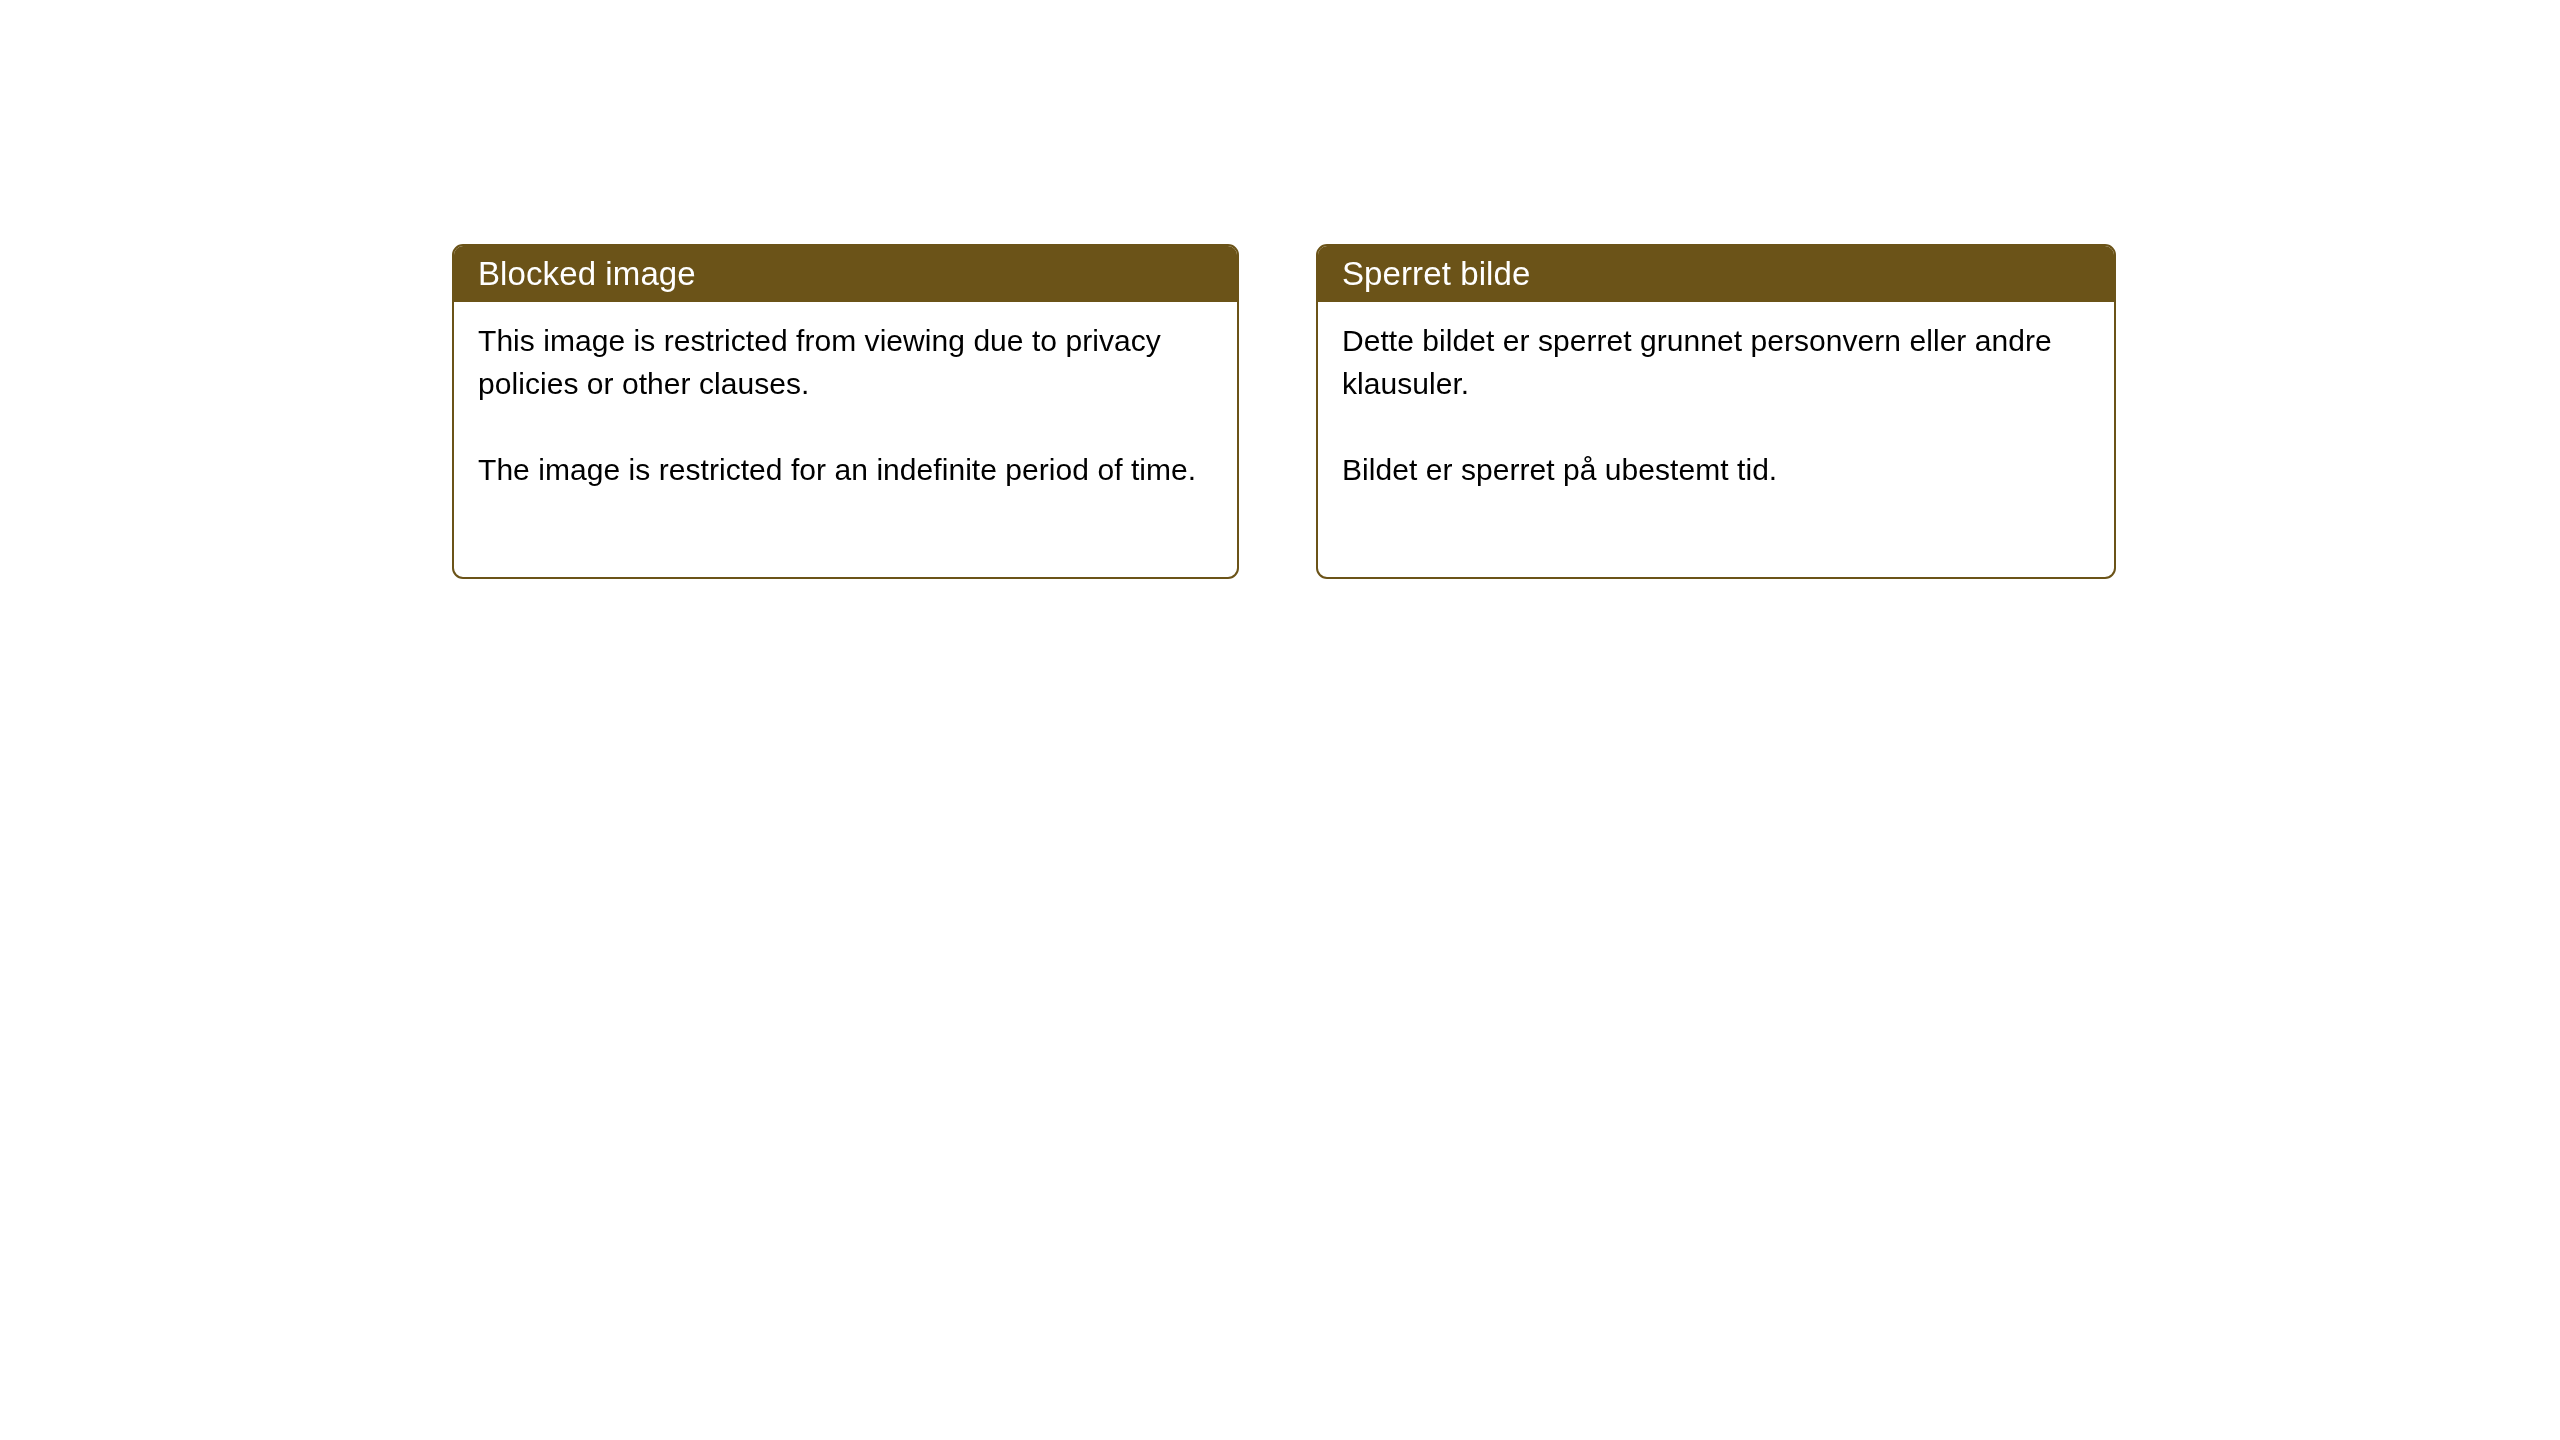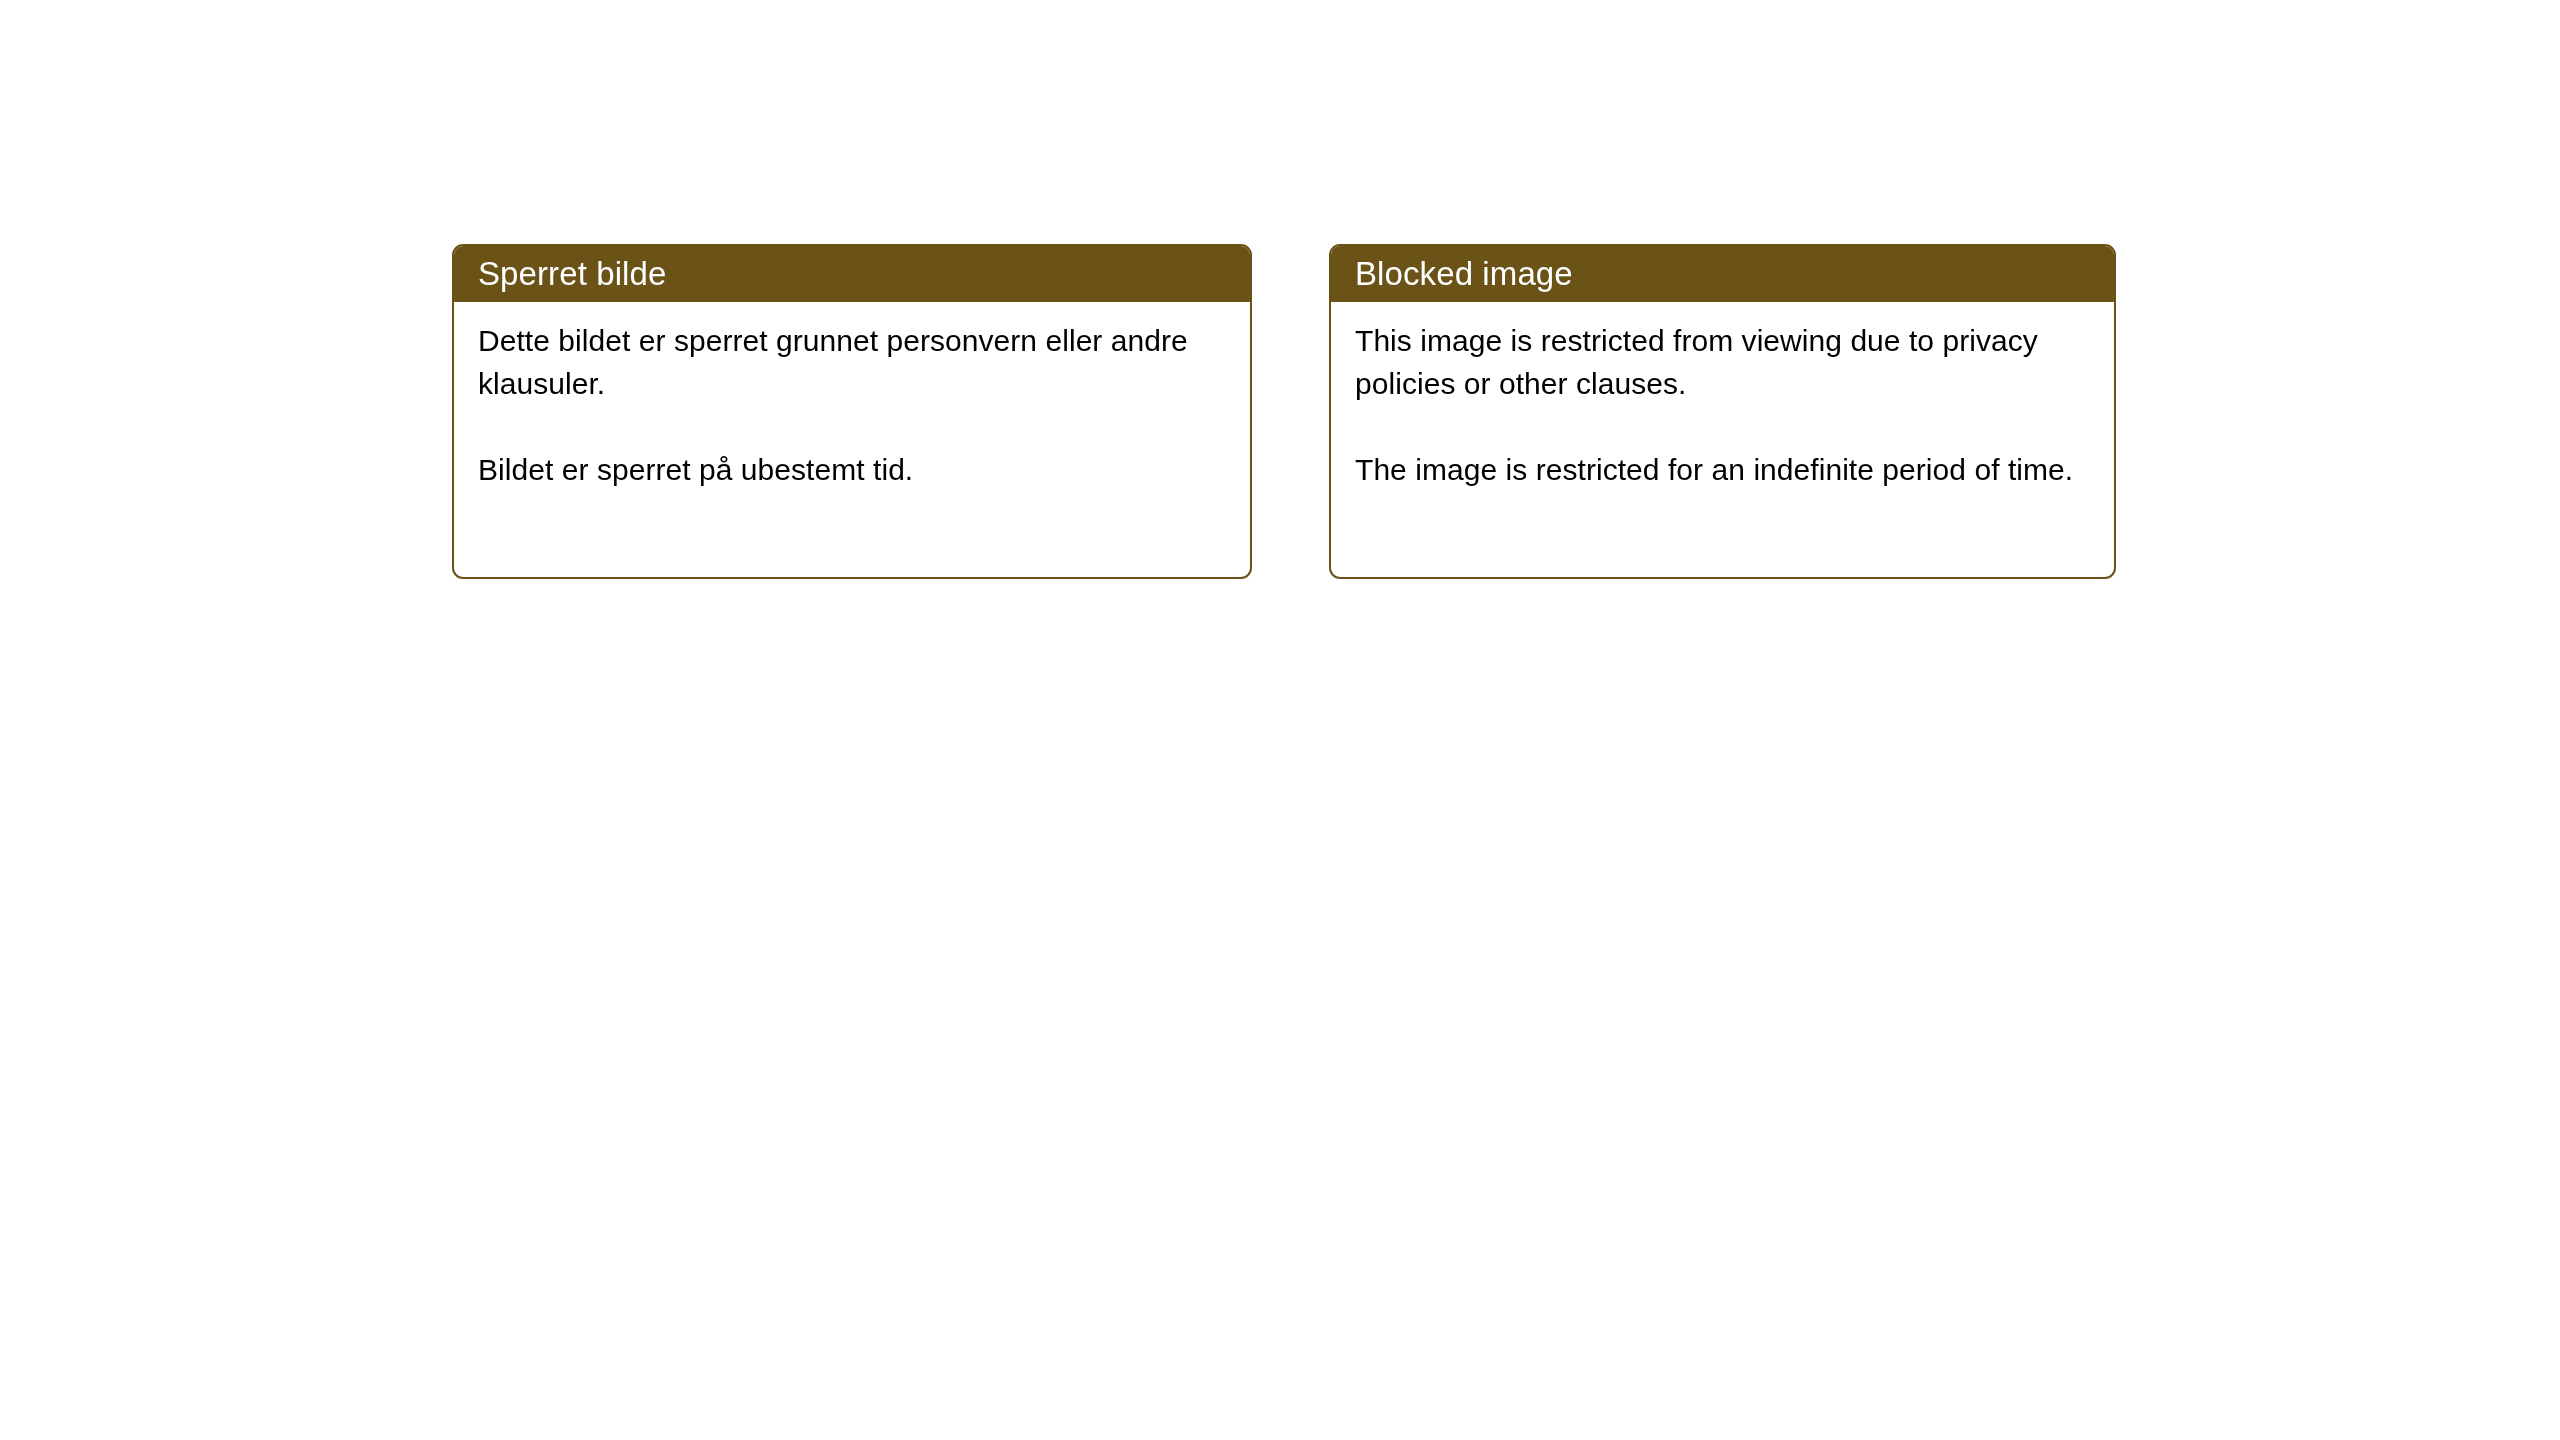--- a/index.html
+++ b/index.html
@@ -84,35 +84,35 @@
   .paragraph-gap {
     height: 43px;
     flex: 0 0 43px;
   }
 </style>
 </head>
 <body>
 
 <div class="notice-stage">
 
+  <section class="notice-card card-en">
+    <div class="card-header">
+      <h1 class="card-title">Blocked image</h1>
+    </div>
+    <div class="card-body">
+      <p class="card-paragraph">This image is restricted from viewing due to privacy policies or other clauses.</p>
+      <div class="paragraph-gap"></div>
+      <p class="card-paragraph">The image is restricted for an indefinite period of time.</p>
+    </div>
+  </section>
+
   <section class="notice-card card-no">
     <div class="card-header">
       <h1 class="card-title">Sperret bilde</h1>
     </div>
     <div class="card-body">
       <p class="card-paragraph">Dette bildet er sperret grunnet personvern eller andre klausuler.</p>
       <div class="paragraph-gap"></div>
       <p class="card-paragraph">Bildet er sperret på ubestemt tid.</p>
     </div>
   </section>
 
-  <section class="notice-card card-en">
-    <div class="card-header">
-      <h1 class="card-title">Blocked image</h1>
-    </div>
-    <div class="card-body">
-      <p class="card-paragraph">This image is restricted from viewing due to privacy policies or other clauses.</p>
-      <div class="paragraph-gap"></div>
-      <p class="card-paragraph">The image is restricted for an indefinite period of time.</p>
-    </div>
-  </section>
-
 </div>
 
 </body></html>

